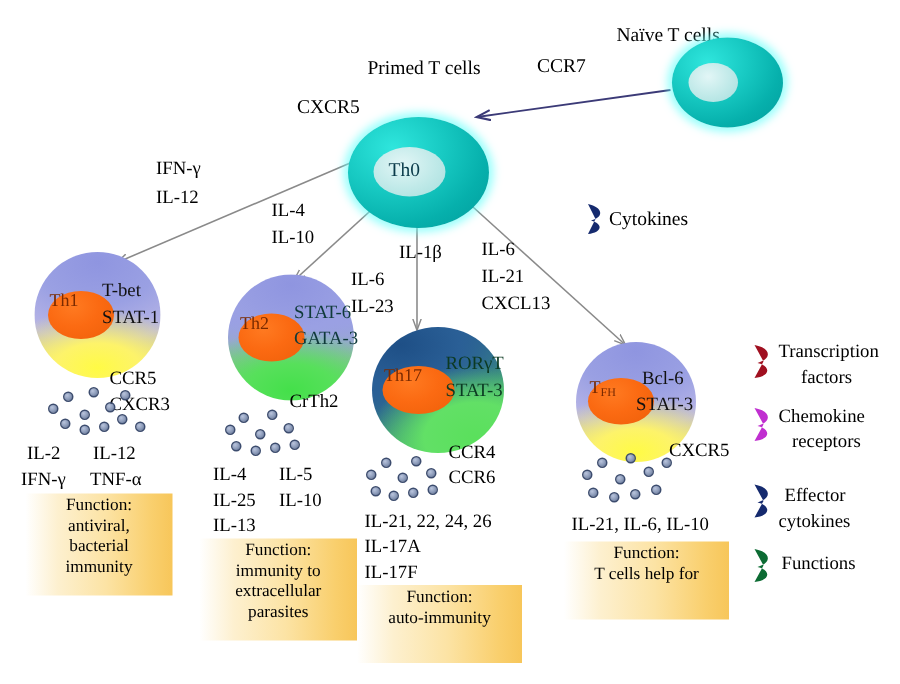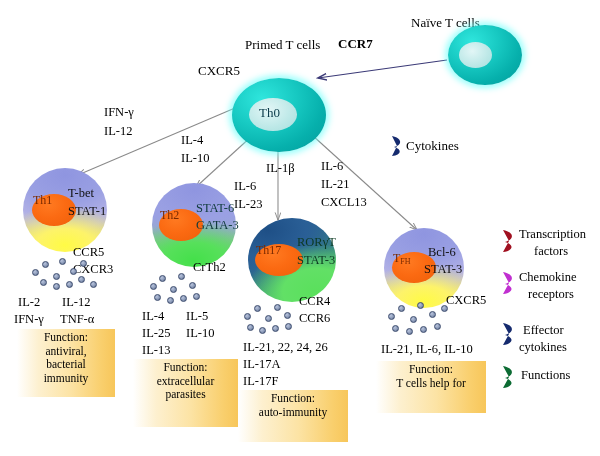--- a/index.html
+++ b/index.html
@@ -80,21 +80,21 @@
 
     <line x1="253" y1="135" x2="196" y2="187" stroke="#8a8a8a" stroke-width="1.05" marker-end="url(#agray)"></line>
 
     <line x1="278" y1="148" x2="278" y2="220" stroke="#8a8a8a" stroke-width="1.05" marker-end="url(#agray)"></line>
 
     <line x1="312" y1="135" x2="417" y2="230" stroke="#8a8a8a" stroke-width="1.05" marker-end="url(#agray)"></line>
   </svg>
 
   <div class="txt lbl" style="left:245px;top:38px;font-size:13px;">Primed T cells</div>
   <div class="txt lbl" style="left:411px;top:16px;font-size:13px;">Naïve T cells</div>
-  <div class="txt lbl" style="left:338px;top:37px;font-size:13px;font-weight:bold;">CCR7</div>
+  <div class="txt lbl" style="left:358px;top:37px;font-size:13px;">CCR7</div>
   <div class="txt lbl" style="left:198px;top:64px;font-size:13px;">CXCR5</div>
 
   <div class="cell teal-cell" style="left:448px;top:25px;width:74px;height:60px;">
     <div class="nucleus teal-nuc" style="left:11px;top:17px;width:33px;height:26px;"></div>
   </div>
 
   <div class="cell teal-cell" style="left:232px;top:78px;width:94px;height:74px;">
     <div class="nucleus teal-nuc" style="left:17px;top:20px;width:48px;height:33px;"></div>
   </div>
   <div class="txt" style="left:259px;top:106px;font-size:13px;color:#0a3b4a;">Th0</div>
@@ -178,20 +178,21 @@
   </div>
 
   <div class="txt lbl" style="left:142px;top:310px;font-size:12.5px;">IL-4</div>
   <div class="txt lbl" style="left:186px;top:310px;font-size:12.5px;">IL-5</div>
   <div class="txt lbl" style="left:142px;top:327px;font-size:12.5px;">IL-25</div>
   <div class="txt lbl" style="left:186px;top:327px;font-size:12.5px;">IL-10</div>
   <div class="txt lbl" style="left:142px;top:344px;font-size:12.5px;">IL-13</div>
 
   <div class="funcbox" style="left:133px;top:359px;width:105px;height:68px;">
     <div>Function:</div>
+    <div>immunity to</div>
     <div>extracellular</div>
     <div>parasites</div>
   </div>
 
   <div class="cell cell-dark-green" style="left:248px;top:218px;width:88px;height:84px;">
     <div class="nucleus orange-nuc" style="left:7px;top:26px;width:48px;height:32px;"></div>
   </div>
   <div class="txt" style="left:256px;top:244px;font-size:12px;color:#7a2a00;">Th17</div>
   <div class="txt lbl" style="left:297px;top:236px;font-size:12.5px;color:#0c3a22;">RORγT</div>
   <div class="txt lbl" style="left:297px;top:254px;font-size:12.5px;color:#0c3a22;">STAT-3</div>

